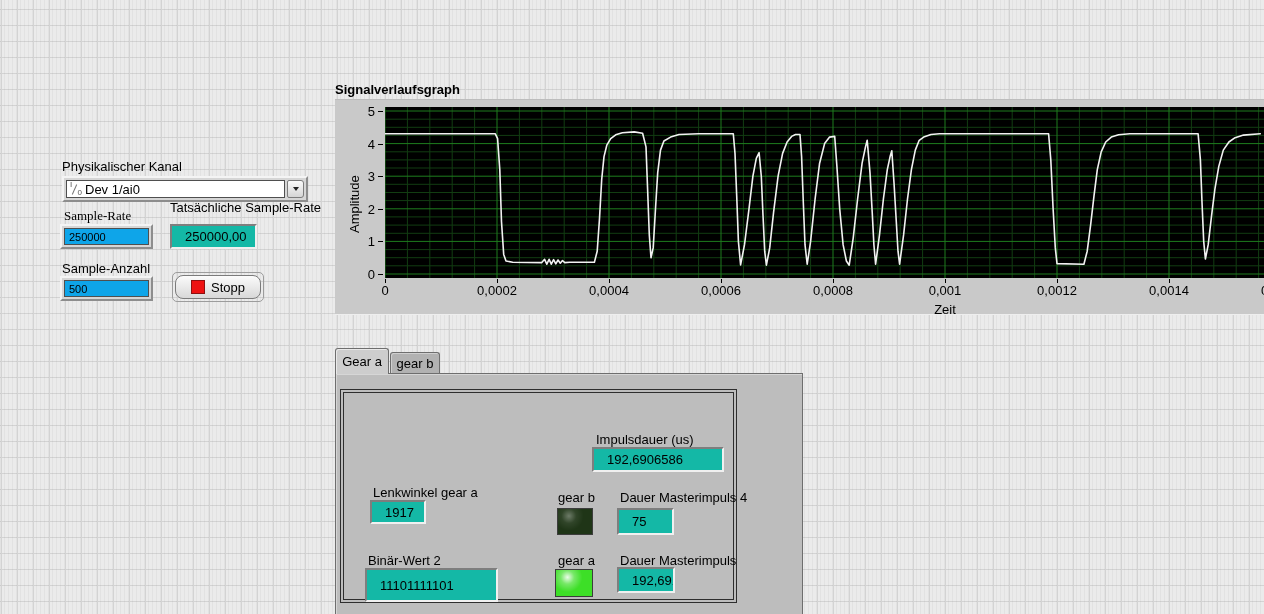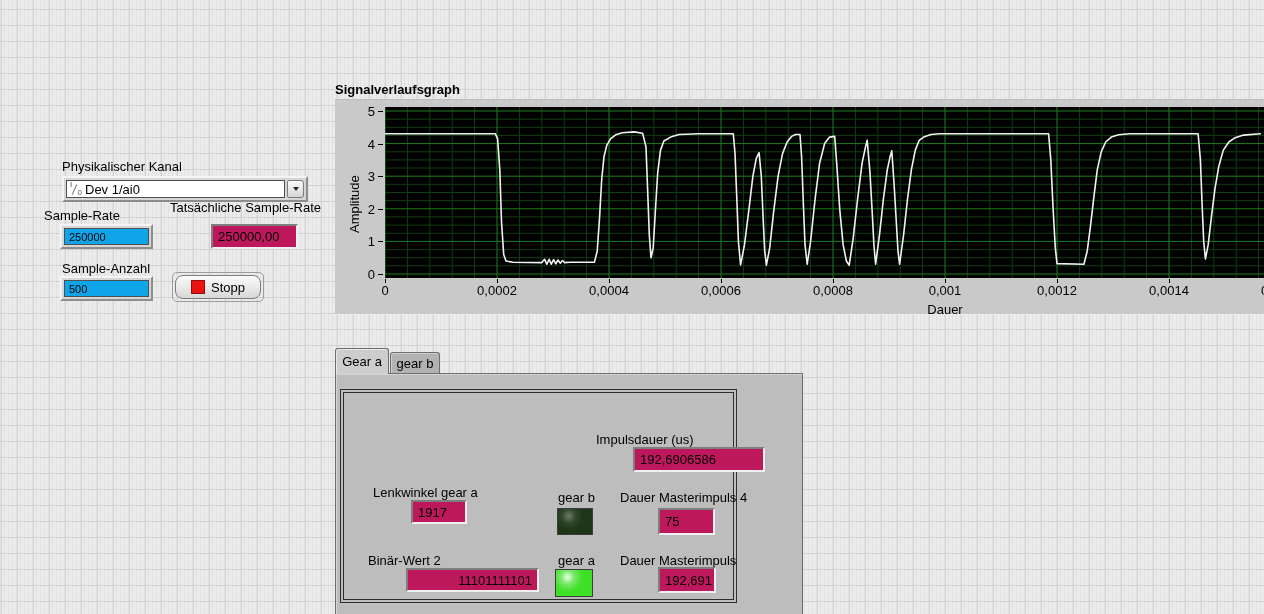--- a/index.html
+++ b/index.html
@@ -21,23 +21,23 @@
     position:absolute;background:#d6d6d6;padding:2px;box-sizing:border-box;
     border:2px solid;border-color:#f4f4f4 #8d8d8d #8d8d8d #f4f4f4;
   }
   .lv-inp-wrap input{
     width:100%;height:100%;box-sizing:border-box;display:block;
     border:1px solid #4f4f4f;background:#0ea5e9;margin:0;
     font-family:"Liberation Sans",sans-serif;font-size:11px;padding:0 4px;outline:none;
   }
   
   .lv-ind{
-    position:absolute;background:#be185d;box-sizing:border-box;
+    position:absolute;background:#14b8a6;box-sizing:border-box;
     border:2px solid;border-color:#7e7e7e #f0f0f0 #f0f0f0 #7e7e7e;
-    display:flex;align-items:center;padding:0 5px;white-space:nowrap;overflow:hidden;margin-left:41px;
+    display:flex;align-items:center;padding:0 13px;white-space:nowrap;overflow:hidden;
   }
   
   .combo-wrap{
     position:absolute;left:62px;top:176px;width:246px;height:26px;box-sizing:border-box;
     background:#d6d6d6;padding:2px;border:2px solid;border-color:#f4f4f4 #8d8d8d #8d8d8d #f4f4f4;
     display:flex;align-items:stretch;gap:2px;
   }
   .combo-field{
     flex:1;background:#fff;border:1px solid #4f4f4f;display:flex;align-items:center;gap:3px;padding:0 2px;min-width:0;
   }
@@ -116,21 +116,21 @@
       <span class="slash"></span>
       <span class="i0">0</span>
     </span>
     <input type="text" value="Dev 1/ai0" style="">
   </div>
   <div class="combo-btn">
     <span class="arr"></span>
   </div>
 </div>
 
-<div class="lv-label" style="left:44px;top:208px;">Sample-Rate</div>
+<div class="lv-label" style="left:64px;top:208px;font-family:Liberation Serif, serif;">Sample-Rate</div>
 <div class="lv-inp-wrap" style="left:60px;top:224px;width:93px;height:25px;">
   <input type="text" value="250000" style="">
 </div>
 
 <div class="lv-label" style="left:170px;top:200px;">Tatsächliche Sample-Rate</div>
 <div class="lv-ind" style="left:170px;top:224px;width:87px;height:25px;">
   <span>250000,00</span>
 </div>
 
 <div class="lv-label" style="left:62px;top:261px;">Sample-Anzahl</div>
@@ -241,21 +241,21 @@
       <div class="y-tick-label" style="top: 141.4px;">1</div>
       <div class="y-tick-dash" style="top: 108.8px;"></div>
       <div class="y-tick-label" style="top: 108.8px;">2</div>
       <div class="y-tick-dash" style="top: 76.2px;"></div>
       <div class="y-tick-label" style="top: 76.2px;">3</div>
       <div class="y-tick-dash" style="top: 43.6px;"></div>
       <div class="y-tick-label" style="top: 43.6px;">4</div>
       <div class="y-tick-dash" style="top: 11px;"></div>
       <div class="y-tick-label" style="top: 11px;">5</div>
     </div>
-  <div class="x-axis-label" style="left:610px;">Dauer</div>
+  <div class="x-axis-label" style="left:610px;">Zeit</div>
 </div>
 
 <div class="tab tab-active">
   <span>Gear a</span>
 </div>
 <div class="tab tab-inactive">
   <span>gear b</span>
 </div>
 <div class="tab-page"></div>
 
@@ -275,21 +275,21 @@
 
 <div class="lv-label" style="left:558px;top:490px;z-index:5;">gear b</div>
 <div class="led" id="led-gear-b" style="left: 557px; top: 508px; width: 36px; height: 27px; z-index: 5; background: radial-gradient(circle at 32% 28%, rgba(255, 255, 255, 0.35) 0%, rgba(255, 255, 255, 0.08) 25%, rgba(255, 255, 255, 0) 50%), rgb(31, 53, 23);"></div>
 
 <div class="lv-label" style="left:620px;top:490px;z-index:5;">Dauer Masterimpuls 4</div>
 <div class="lv-ind" style="left:617px;top:508px;width:57px;height:27px;z-index:5;">
   <span>75</span>
 </div>
 
 <div class="lv-label" style="left:368px;top:553px;z-index:5;">Binär-Wert 2</div>
-<div class="lv-ind" style="left:365px;top:568px;width:133px;height:24px;z-index:5;justify-content:flex-end;">
+<div class="lv-ind" style="left:365px;top:568px;width:133px;height:34px;z-index:5;">
   <span>11101111101</span>
 </div>
 
 <div class="lv-label" style="left:558px;top:553px;z-index:5;">gear a</div>
 <div class="led" id="led-gear-a" style="left: 555px; top: 569px; width: 38px; height: 28px; z-index: 5; background: radial-gradient(circle at 32% 28%, rgba(255, 255, 255, 0.9) 0%, rgba(255, 255, 255, 0.3) 22%, rgba(255, 255, 255, 0) 48%), rgb(61, 223, 39);"></div>
 
 <div class="lv-label" style="left:620px;top:553px;z-index:5;text-align:center;">Dauer Masterimpuls</div>
 <div class="lv-ind" style="left:617px;top:567px;width:58px;height:26px;z-index:5;">
   <span>192,691</span>
 </div>

